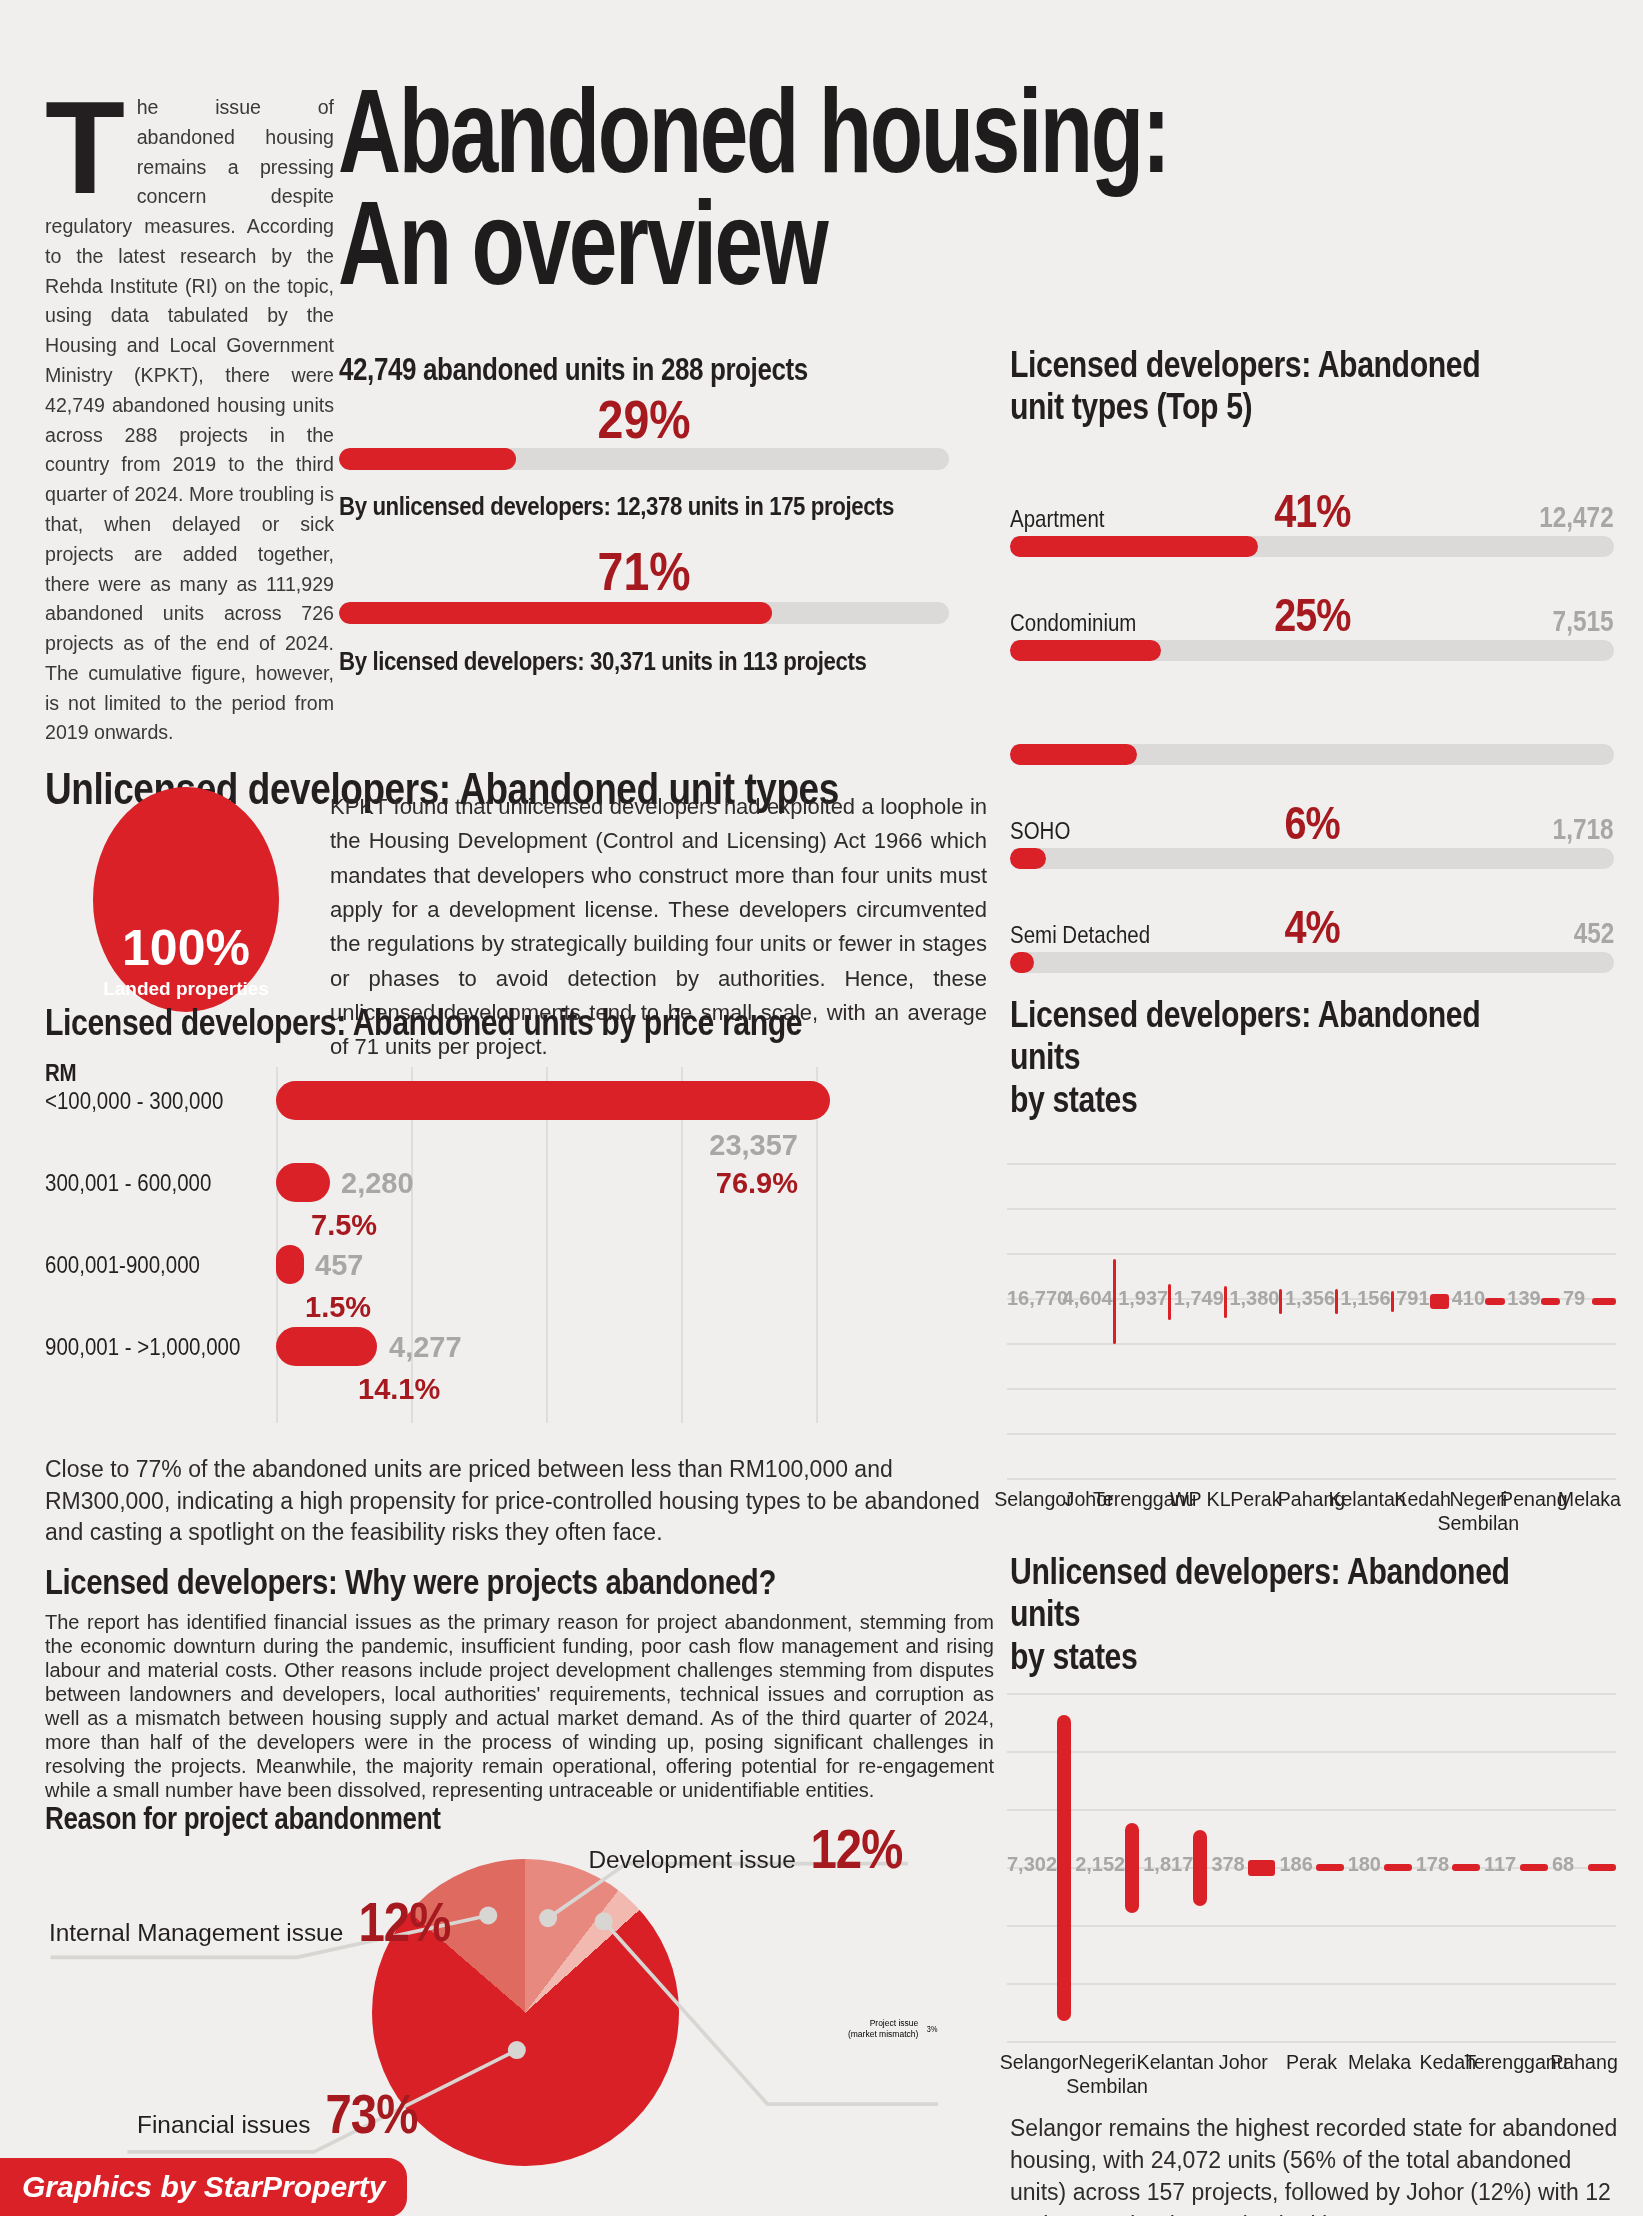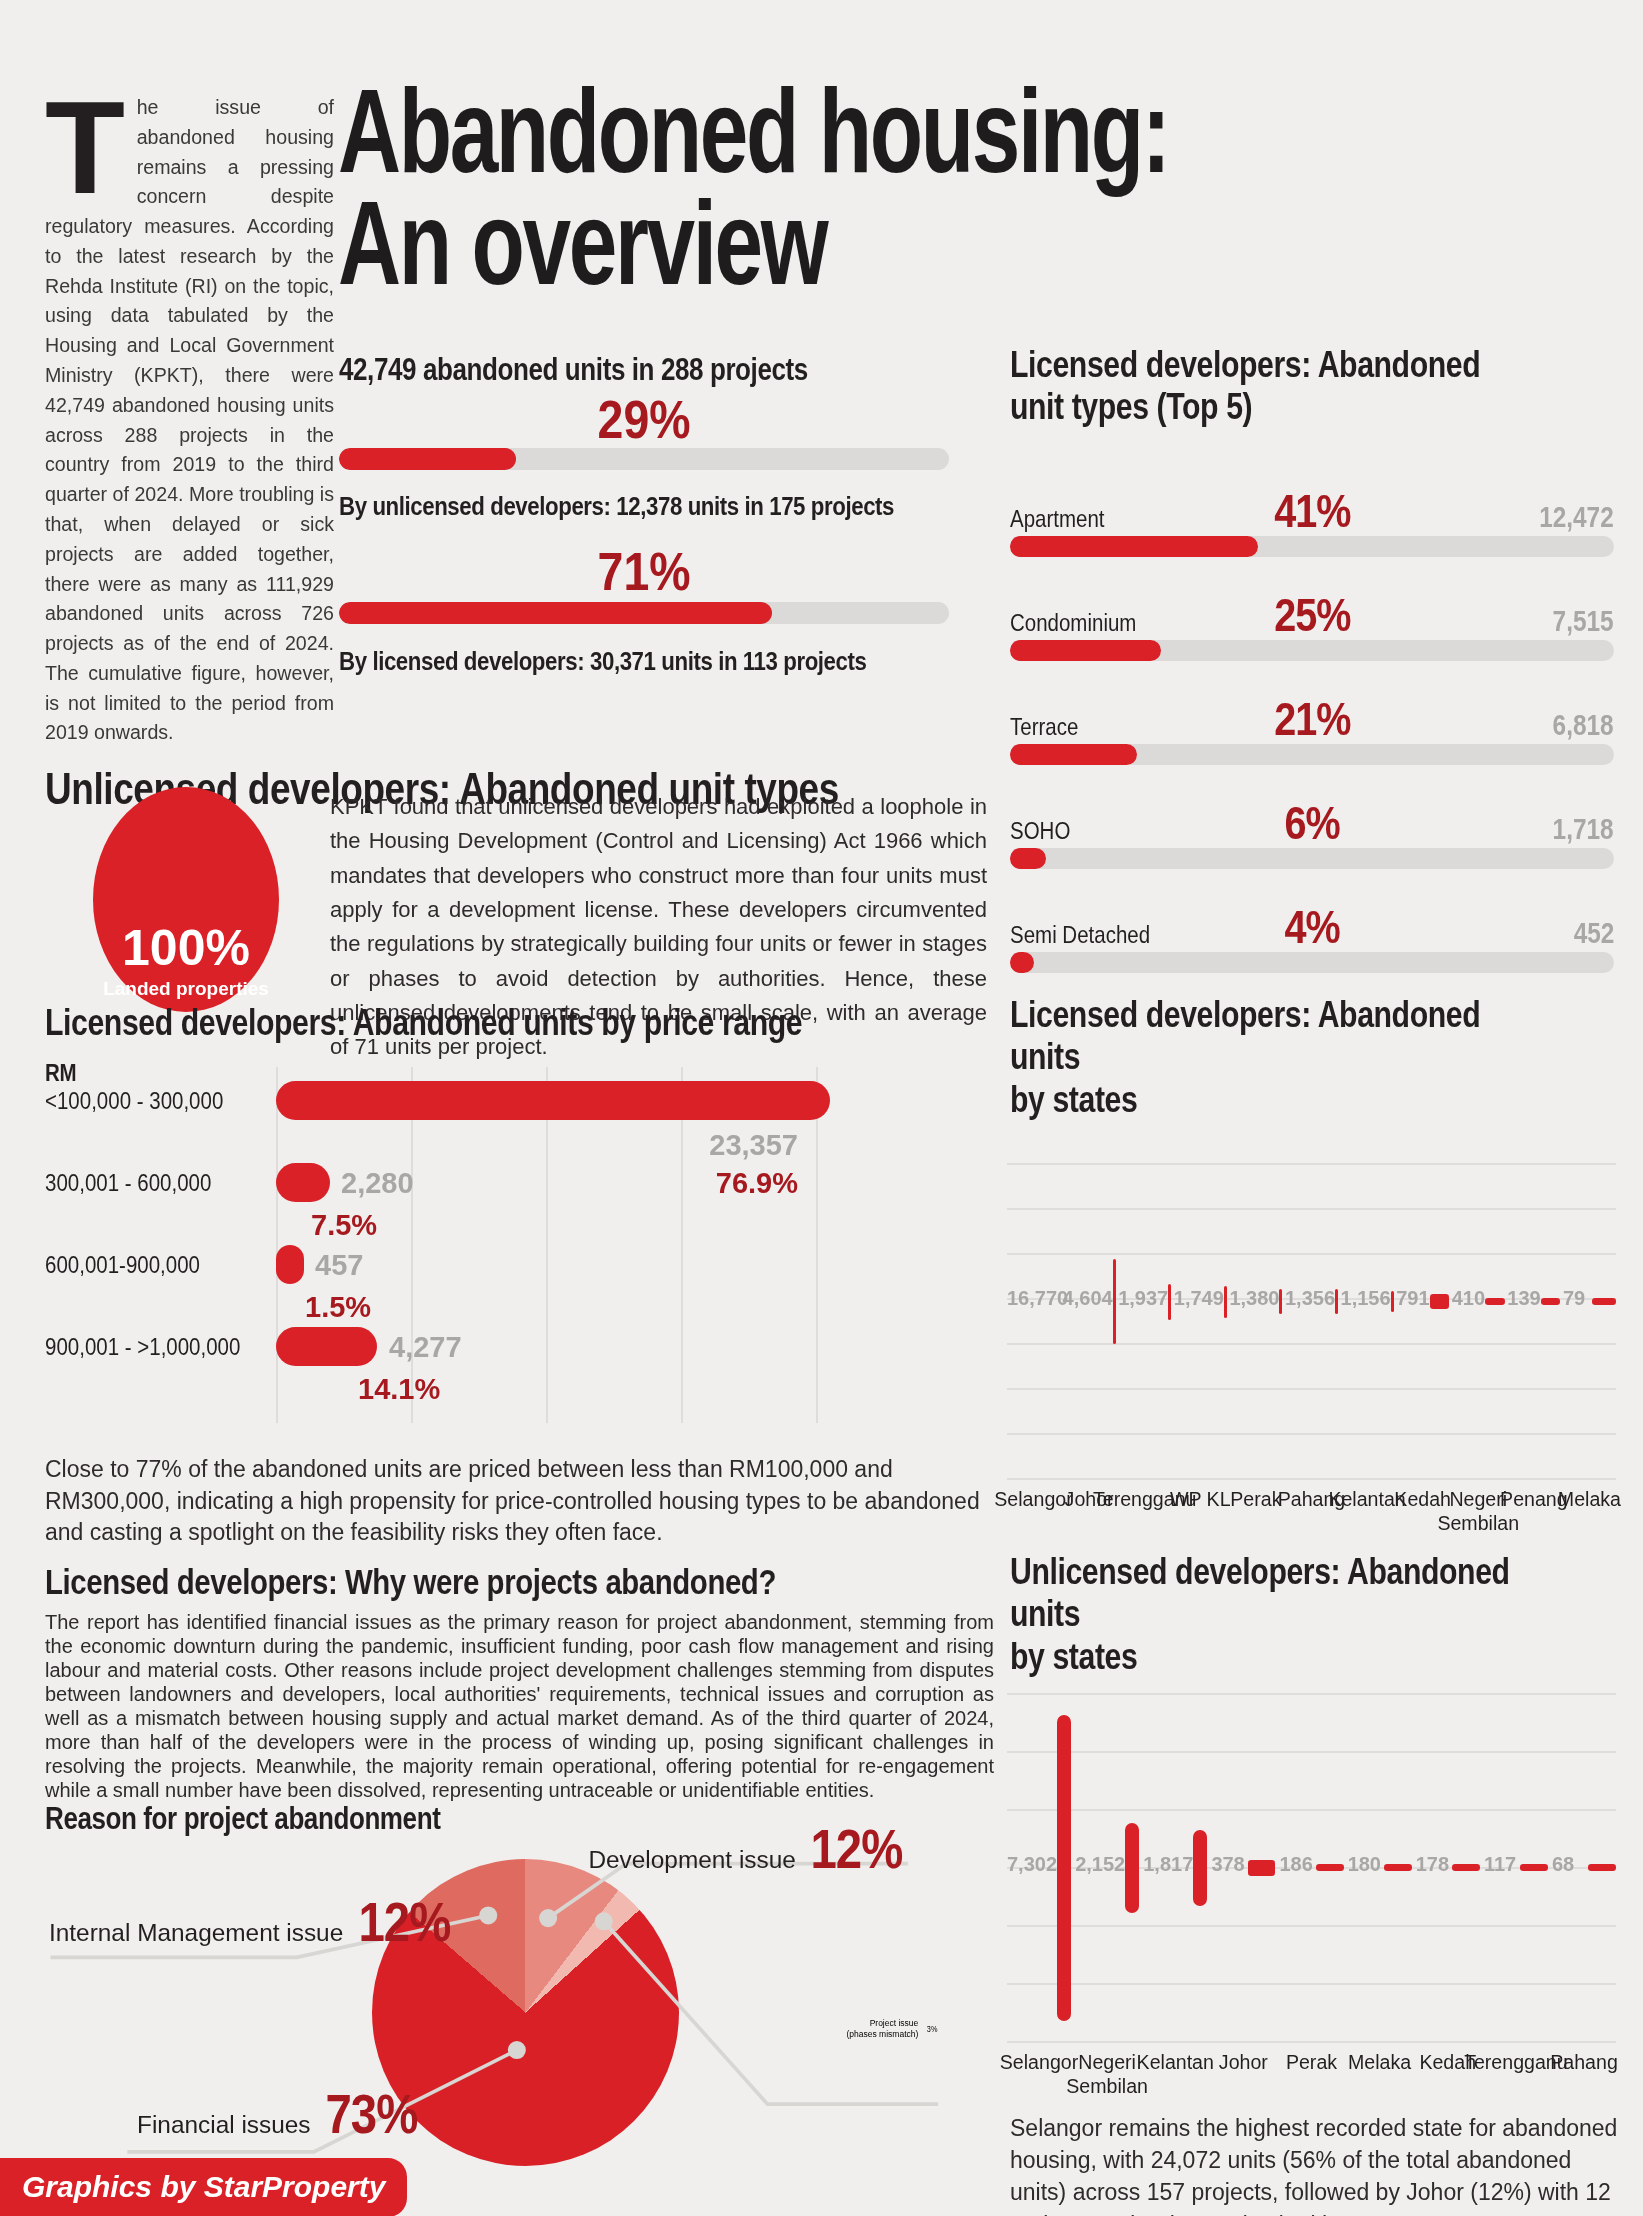--- a/index.html
+++ b/index.html
@@ -188,21 +188,21 @@
   <div class="abs plab" id="lab-int">
     <span class="nm">Internal Management issue</span>
     <span class="bp cx-c">12%</span>
   </div>
   <div class="abs plab" id="lab-fin">
     <span class="nm">Financial issues</span>
     <span class="bp cx-c">73%</span>
   </div>
   <div class="abs" id="lab-prj">
     <span class="nm">Project issue
-(phases mismatch)</span>
+(market mismatch)</span>
     <span class="bp cx-c">3%</span>
   </div>
 
   <div class="abs hd rc-heading cond" id="t5-heading">Licensed developers: Abandoned
 unit types (Top 5)</div>
   <div class="abs" id="top5-rows">
       <div class="t5row">
         <div class="t5head">
           <span class="t5label"><span class="cx-l">Apartment</span></span>
           <span class="t5pct"><span class="cx-c">41%</span></span>
@@ -216,25 +216,20 @@
         <div class="t5head">
           <span class="t5label"><span class="cx-l">Condominium</span></span>
           <span class="t5pct"><span class="cx-c">25%</span></span>
           <span class="t5val"><span class="cx-r">7,515</span></span>
         </div>
         <div class="t5track">
           <div class="t5fill" style="width: 25%;"></div>
         </div>
       </div>
       <div class="t5row">
-        <div class="t5head">
-          <span class="t5label"><span class="cx-l">Terrace</span></span>
-          <span class="t5pct"><span class="cx-c">21%</span></span>
-          <span class="t5val"><span class="cx-r">6,818</span></span>
-        </div>
         <div class="t5track">
           <div class="t5fill" style="width: 21%;"></div>
         </div>
       </div>
       <div class="t5row">
         <div class="t5head">
           <span class="t5label"><span class="cx-l">SOHO</span></span>
           <span class="t5pct"><span class="cx-c">6%</span></span>
           <span class="t5val"><span class="cx-r">1,718</span></span>
         </div>

